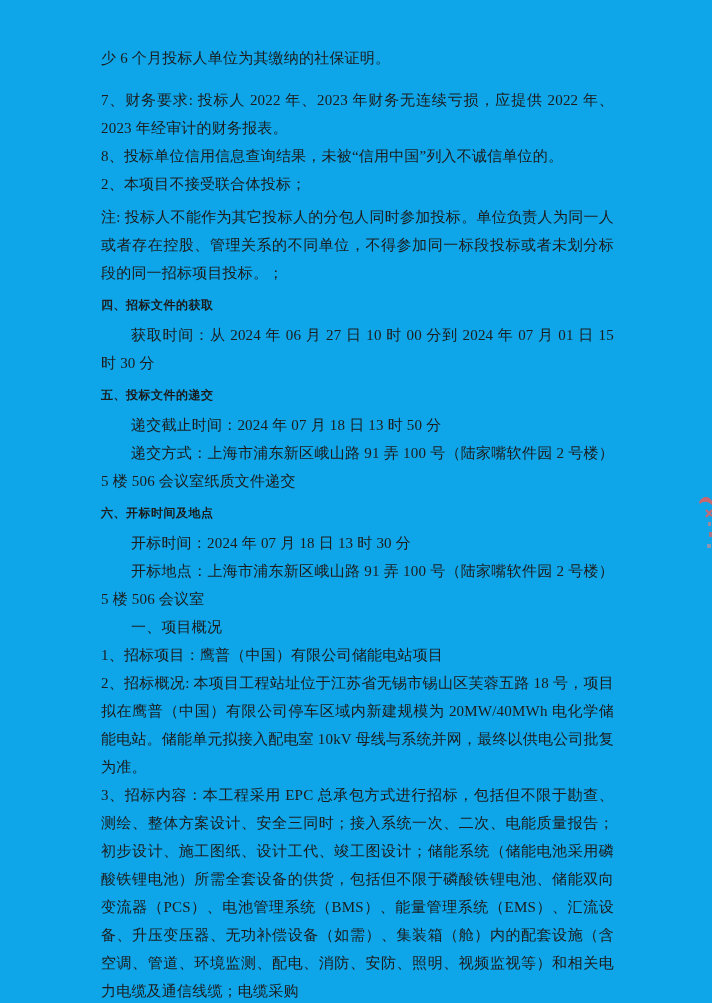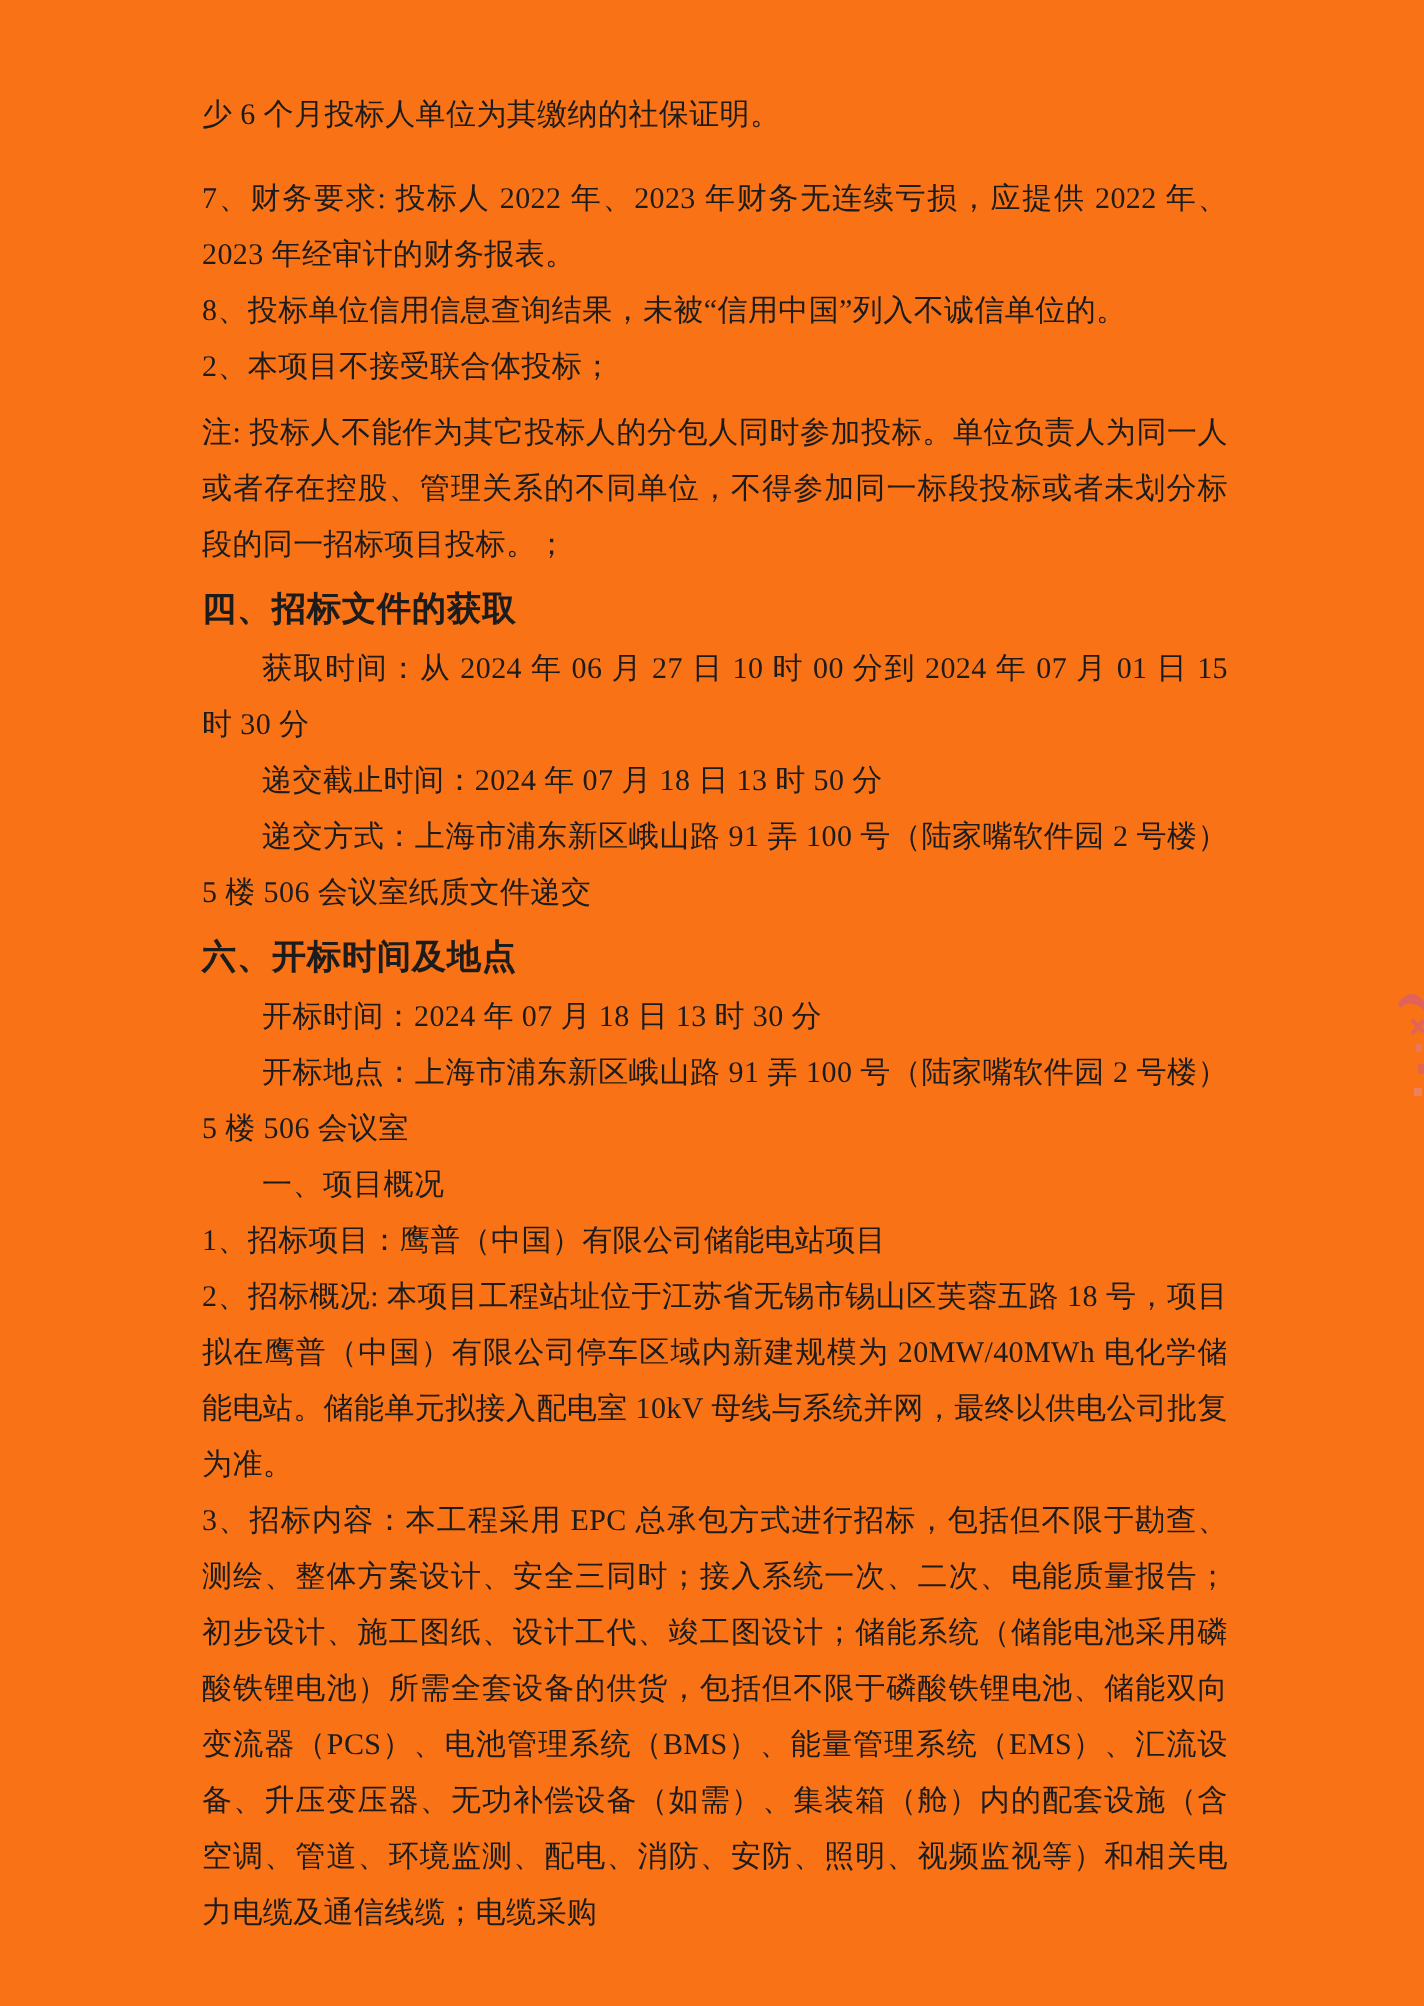--- a/index.html
+++ b/index.html
@@ -6,40 +6,40 @@
   body{
     width:712px;height:1003px;
     background:#ffffff;
     position:relative;
     overflow:hidden;
     font-family:"Liberation Serif","DejaVu Serif",serif;
     color:#1c1c1c;
   }
   .page{
     position:absolute;inset:0;
-    background:#f97316;
+    background:#0ea5e9;
   }
   .content{
     position:absolute;
     left:101px;top:44px;
     width:513px;
     font-size:15px;
     line-height:28px;
     text-align:justify;
     text-justify:inter-character;
     letter-spacing:0.2px;
   }
   .para{margin:0;}
   .para.gap-lg{margin-bottom:14px;}
   .para.gap-sm{margin-bottom:5px;}
   .para.indent{text-indent:2em;}
   .heading{
     font-family:Liberation Serif, serif;
     font-weight:bold;
-    font-size:17px;
+    font-size:12px;
     line-height:30px;
     margin:3px 0 1px 0;
     text-align:left;
     letter-spacing:0.5px;
   }
   .em-italic{font-style:italic;}
   .seal{
     position:absolute;
     right:0;top:492px;
     width:15px;height:62px;
@@ -58,20 +58,21 @@
     <p class="para">8、投标单位信用信息查询结果，未被“信用中国”列入不诚信单位的。</p>
 
     <p class="para gap-sm">2、本项目不接受联合体投标；</p>
 
     <p class="para">注: 投标人不能作为其它投标人的分包人同时参加投标。单位负责人为同一人或者存在控股、管理关系的不同单位，不得参加同一标段投标或者未划分标段的同一招标项目投标。；</p>
 
 
     <p class="heading">四、招标文件的获取</p>
     <p class="para indent">获取时间：从 2024 年 06 月 27 日  10 时 00 分到 2024 年 07 月 01 日  15 时 30 分</p>
 
+    <p class="heading">五、投标文件的递交</p>
     <p class="para indent">递交截止时间：2024 年 07 月 18 日  13 时 50 分</p>
     <p class="para indent">递交方式：上海市浦东新区峨山路 91 弄 100 号（陆家嘴软件园 2 号楼）5 楼 506 会议室纸质文件递交</p>
 
     <p class="heading">六、开标时间及地点</p>
     <p class="para indent">开标时间：2024 年 07 月 18 日  13 时 30 分</p>
     <p class="para indent">开标地点：上海市浦东新区峨山路 91 弄 100 号（陆家嘴软件园 2 号楼）5 楼 506 会议室</p>
 
     <p class="para indent">一、项目概况</p>
     <p class="para">1、招标项目：鹰普（中国）有限公司储能电站项目</p>
     <p class="para">2、招标概况: 本项目工程站址位于江苏省无锡市锡山区芙蓉五路 18 号，项目拟在鹰普（中国）有限公司停车区域内新建规模为 20MW/40MWh 电化学储能电站。储能单元拟接入配电室 10kV 母线与系统并网，最终以供电公司批复为准。</p>

